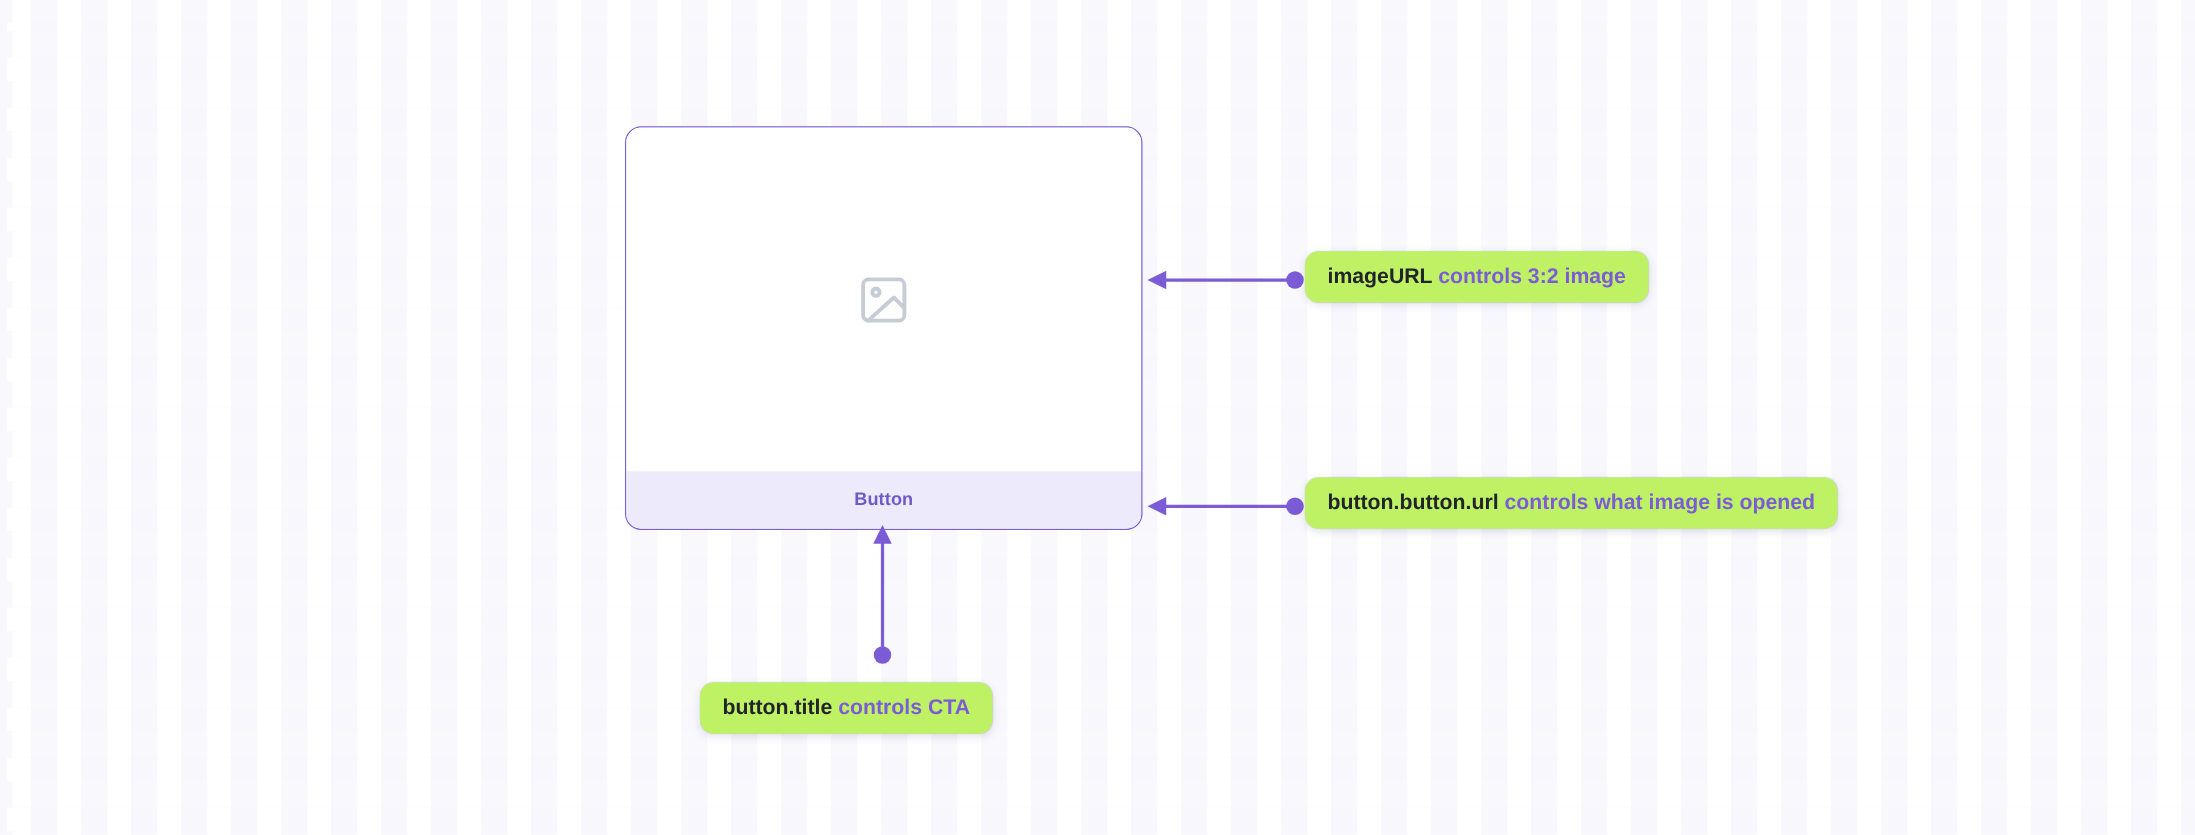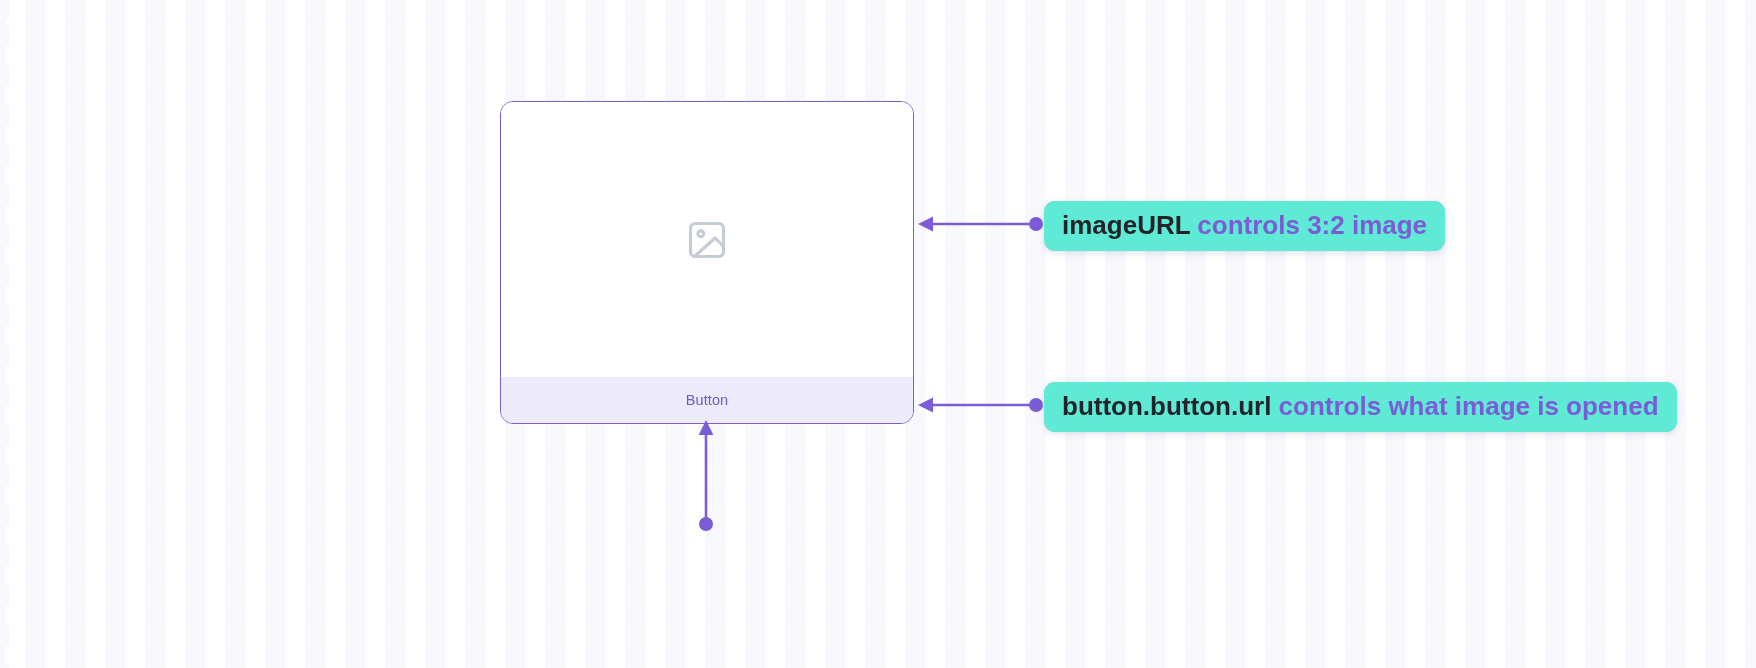--- a/index.html
+++ b/index.html
@@ -80,35 +80,35 @@
   .card-footer {
     flex: 0 0 46px;
     background: #eceafb;
     display: flex;
     align-items: center;
     justify-content: center;
   }
 
   .card-footer-label {
     font-size: 14.5px;
-    font-weight: 400;
+    font-weight: 700;
     color: #6f5ac6;
     letter-spacing: 0.1px;
   }
 
   
   .pill {
     position: absolute;
-    background: #5eead4;
+    background: #bef264;
     border-radius: 11px;
     box-shadow: 0 2px 7px rgba(60, 50, 110, 0.13),
                 0 0 1px rgba(60, 50, 110, 0.18);
     padding: 11px 18px 13px 18px;
     white-space: nowrap;
-    font-size: 26px;
+    font-size: 17px;
     font-weight: 700;
     line-height: 1;
   }
 
   .pill .key   { color: #23242a; }
   .pill .desc  { color: #7c5cd6; }
 
   #pill-image  { left: 1044px; top: 201px; }
   #pill-action { left: 1044px; top: 382px; }
   #pill-title  { left: 560px;  top: 546px; }
@@ -161,14 +161,18 @@
   <div class="pill" id="pill-image">
     <span class="key">imageURL </span>
     <span class="desc">controls 3:2 image</span>
   </div>
 
   <div class="pill" id="pill-action">
     <span class="key">button.button.url </span>
     <span class="desc">controls what image is opened</span>
   </div>
 
+  <div class="pill" id="pill-title">
+    <span class="key">button.title </span>
+    <span class="desc">controls CTA</span>
+  </div>
 
 </div>
 
 </body></html>

